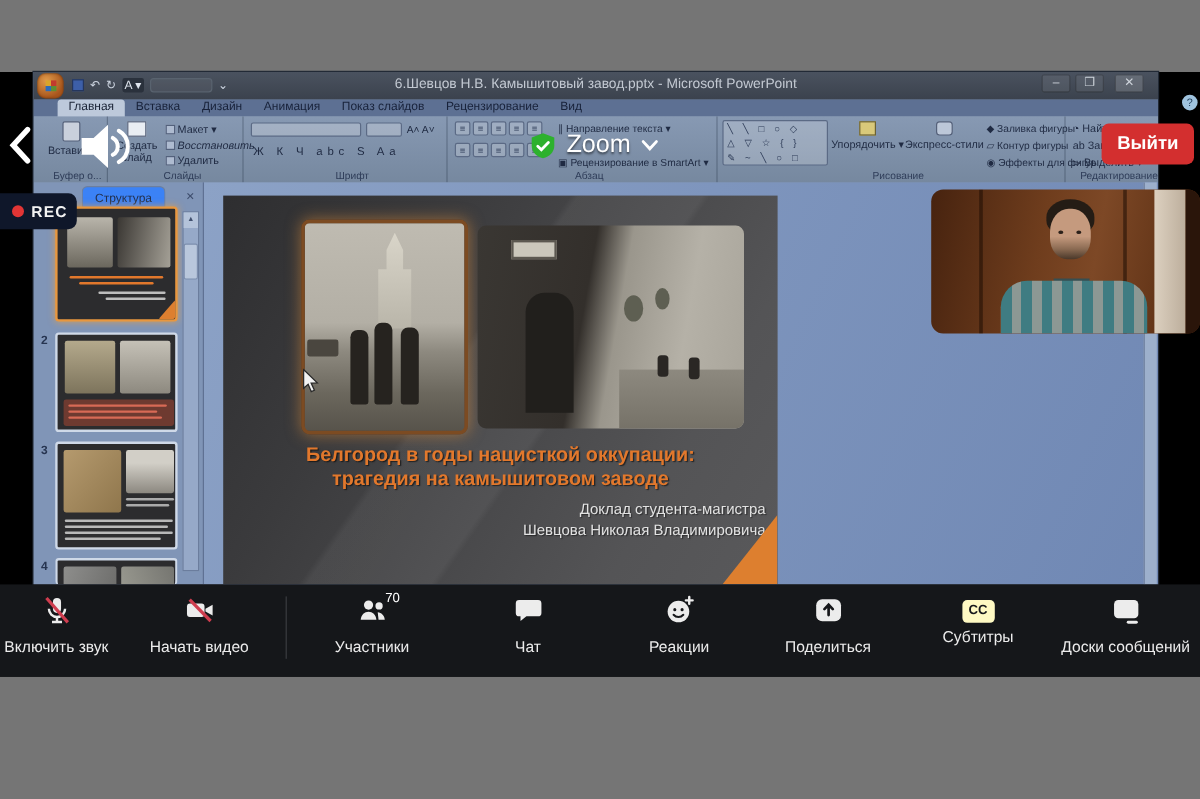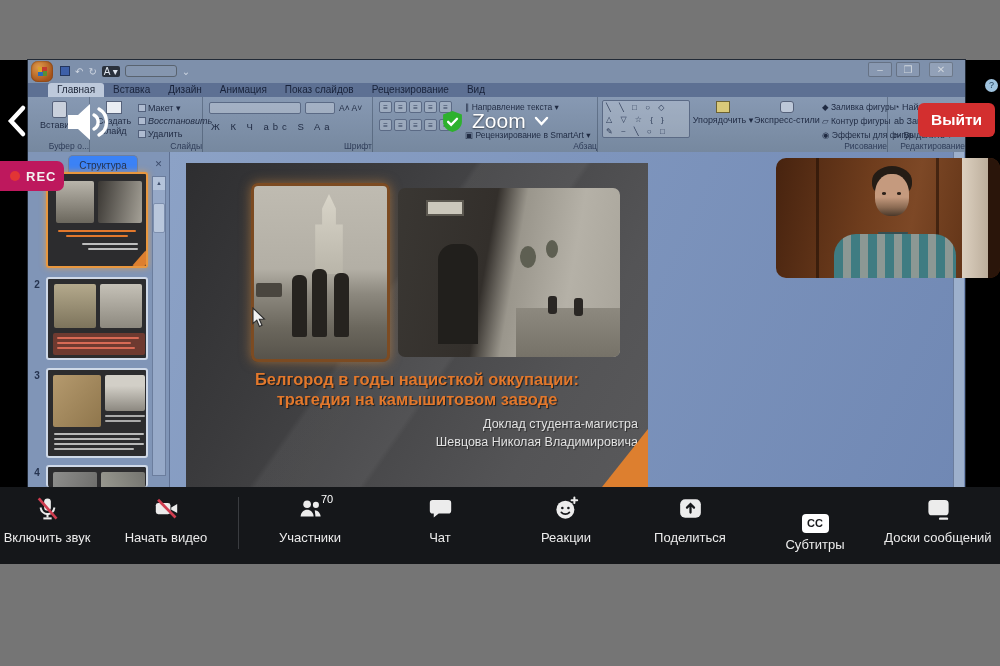--- a/index.html
+++ b/index.html
@@ -32,21 +32,21 @@
       border:1px solid rgba(0,0,0,.25);border-radius:2px;}
 
   .tabrow{left:0;top:23px;width:937px;height:14px;background:#5d7093;}
   .tabs{left:20px;top:0;display:flex;height:30px;}
   .tab{padding:1px 9px 0;font-size:10px;color:#18223a;white-space:nowrap;}
   .tab.active{background:#bdc9db;border-radius:3px 3px 0 0;color:#1a2335;}
 
   .ribbon{left:0;top:37px;width:937px;height:55px;background:linear-gradient(#8799b3,#76889f);
       display:flex;font-size:9px;color:#253florid;}
   .group{position:relative;height:55px;border-right:1px solid rgba(35,48,70,.35);}
-  .gname{position:absolute;bottom:1px;left:0;right:0;text-align:right;
+  .gname{position:absolute;bottom:1px;left:0;right:0;text-align:center;
       font-size:8.5px;color:#2e3c58;margin-left:12px;}
   .bigbtn{position:absolute;text-align:center;font-size:9px;line-height:10px;color:#1f2a42;}
   .mini{position:absolute;font-size:9px;color:#1f2a42;white-space:nowrap;}
   .mico{display:inline-block;width:8px;height:8px;background:#aebbd0;border:1px solid #53617c;
       vertical-align:-1px;margin-right:2px;}
   .fbox{position:absolute;height:12px;border:1px solid #5b6a85;border-radius:2px;
       background:rgba(255,255,255,.25);}
   .pbtn{display:inline-block;width:13px;height:12px;margin-right:2px;text-align:center;
       line-height:12px;font-size:8px;color:#2c3a56;background:rgba(255,255,255,.22);
       border:1px solid #5b6a85;border-radius:2px;}
@@ -101,21 +101,21 @@
   .p2-tree{position:absolute;border-radius:50%;background:#5e5f52;}
   .rider{position:absolute;width:9px;height:18px;background:#2a2724;border-radius:3px;}
   .s-title{left:10px;top:206px;width:442px;text-align:center;color:#e2782c;font-weight:bold;
       font-size:16.5px;line-height:20px;text-shadow:1px 1px 1px rgba(0,0,0,.6);}
   .s-sub{left:10px;top:252px;width:442px;text-align:right;color:#e2e2e2;font-size:12.5px;
       line-height:18px;text-shadow:1px 1px 1px rgba(0,0,0,.5);}
   .s-tri{right:0;bottom:0;width:46px;height:58px;background:#dd7f2f;
       clip-path:polygon(100% 0,100% 100%,0 100%);}
 
   
-  .rec{left:0;top:101px;width:64px;height:30px;background:#be185d;border-radius:0 7px 7px 0;
+  .rec{left:0;top:101px;width:64px;height:30px;background:#0f172a;border-radius:0 7px 7px 0;
       display:flex;align-items:center;gap:6px;padding-left:10px;z-index:7;}
   .rec-dot{width:10px;height:10px;border-radius:50%;background:#e23535;}
   .rec-txt{color:#f2f2f2;font-size:13px;font-weight:bold;letter-spacing:1px;}
   .back{left:5px;top:44px;width:24px;height:34px;z-index:7;}
   .spk{left:62px;top:36px;width:50px;height:52px;z-index:7;}
   .zpill{left:441px;top:43px;height:36px;display:flex;align-items:center;gap:8px;z-index:7;}
   .ztext{color:#fff;font-size:21px;font-weight:500;text-shadow:0 1px 2px rgba(0,0,0,.6);}
   .leave{left:918px;top:43px;width:77px;height:34px;background:#d32f2f;border-radius:6px;
       color:#fff;font-size:15.5px;font-weight:bold;text-align:center;line-height:34px;z-index:8;}
   .helpdot{left:985px;top:19px;width:13px;height:13px;border-radius:50%;background:#9fc3de;
@@ -134,35 +134,38 @@
       background:repeating-linear-gradient(90deg,#3f7c82 0 9px,#8c9894 9px 17px);}
   .collar{left:102px;top:74px;width:30px;height:10px;background:#364f52;border-radius:0 0 10px 10px;}
 
   
   .toolbar{left:0;top:427px;width:1000px;height:77px;background:#15171a;z-index:6;}
   .titem{position:absolute;top:8px;width:130px;text-align:center;color:#ececec;}
   .titem .lbl{display:block;margin-top:4px;font-size:13px;white-space:nowrap;}
   .ticon{display:inline-block;width:27px;height:27px;}
   .tdivider{left:238px;top:10px;width:1px;height:52px;background:#3a3c40;}
   .badge70{position:absolute;top:-2px;left:76px;font-size:11px;color:#fff;}
-  .ccbox{display:inline-block;width:27px;height:19px;margin-top:19px;background:#ffffff;border-radius:4px;
+  .ccbox{display:inline-block;width:27px;height:19px;margin-top:5px;background:#fef9c3;border-radius:4px;
       color:#17181b;font-size:11px;font-weight:bold;line-height:19px;}
 
   .letterbox{left:0;width:1000px;background:#757575;}
   .cursor{left:252px;top:247px;z-index:10;}
 </style>
 </head>
 <body>
 
 <div class="screen">
   <div class="abs letterbox" style="top:0;height:60px;"></div>
 
   <div class="abs stage">
 
     <div class="abs pp">
+      <div class="abs titlebar">
+        <div class="abs pp-title">6.Шевцов Н.В. Камышитовый завод.pptx - Microsoft PowerPoint</div>
+      </div>
       <div class="abs orb">
         <div class="abs orb-grid"></div>
       </div>
       <div class="abs qat">
         <span class="disk"></span>
         <span>↶</span>
         <span>↻</span>
         <span style="background:#2a313c;color:#dfe5ee;padding:0 2px;border-radius:2px;">A ▾</span>
         <span class="field"></span>
         <span>⌄</span>

